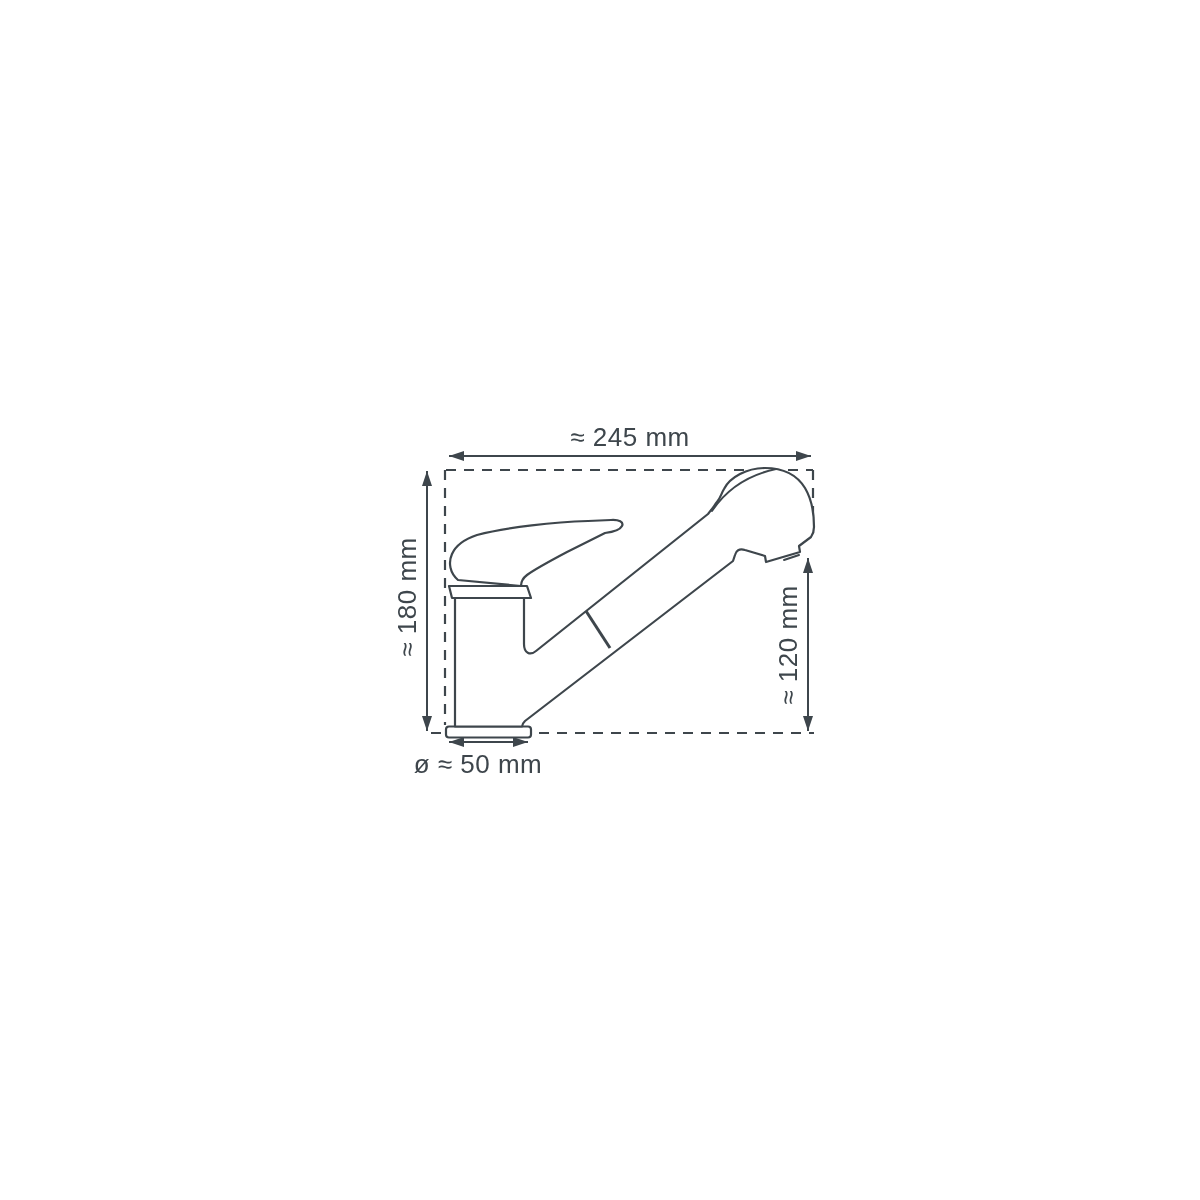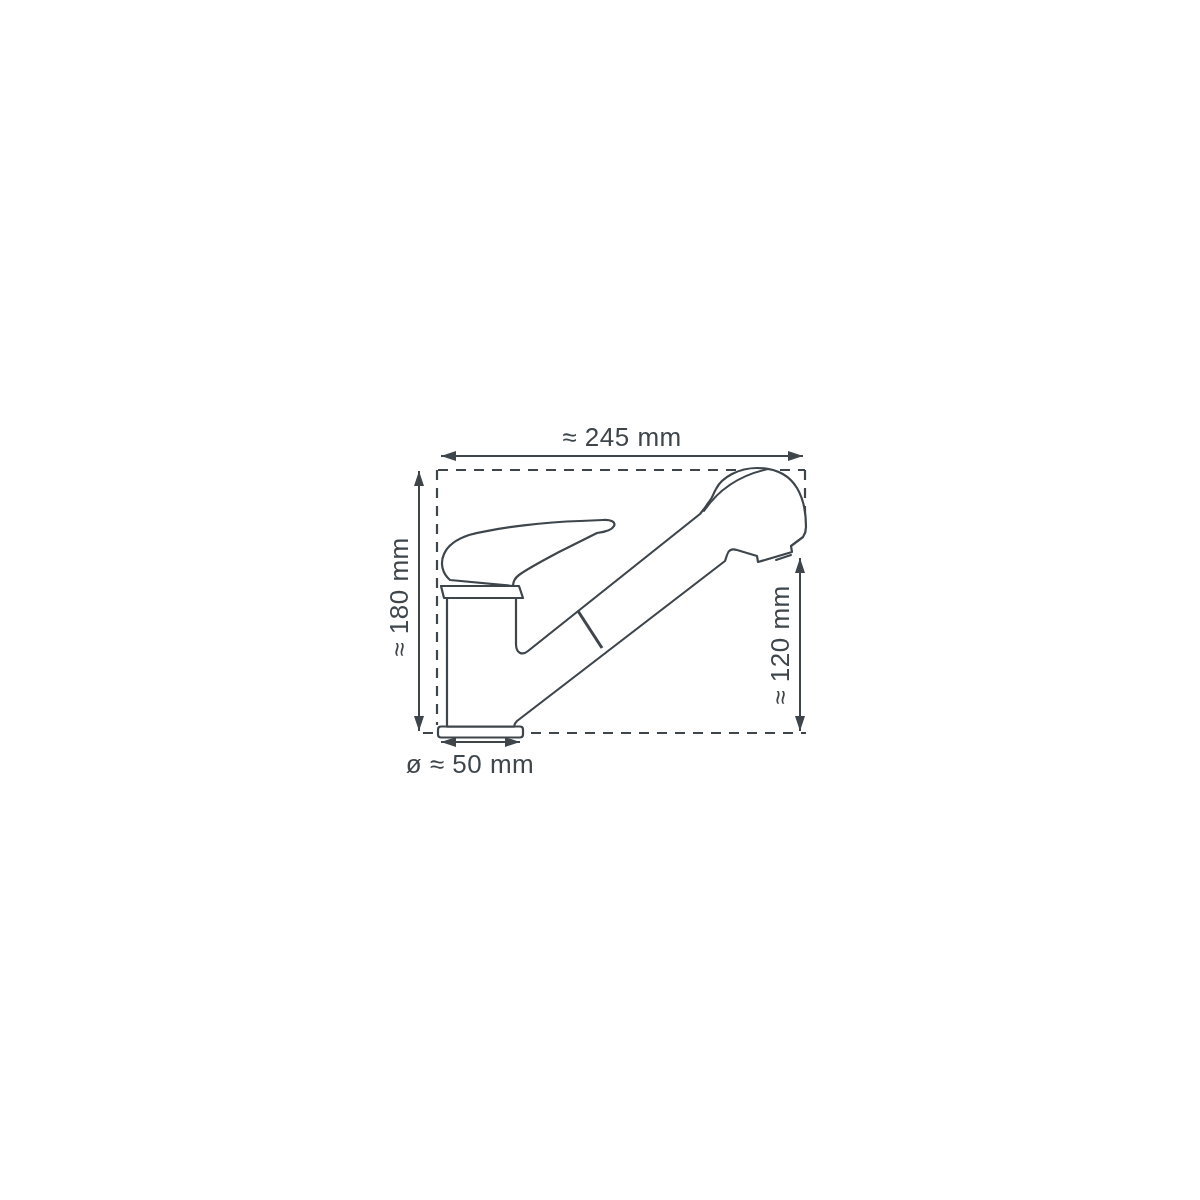--- a/index.html
+++ b/index.html
@@ -7,20 +7,21 @@
   html, body {
     width: 1200px; height: 1200px;
     background: var(--bg);
     font-family: "Liberation Sans", sans-serif;
   }
   .canvas {
     position: relative;
     width: 1052px; height: 1200px;
     background: var(--bg);
     overflow: hidden;
+    margin-left: 8px;
   }
   svg { display: block; }
   .outline {
     fill: #ffffff;
     stroke: var(--line);
     stroke-width: 2.2;
     stroke-linejoin: round;
     stroke-linecap: round;
   }
   .detail-line {

